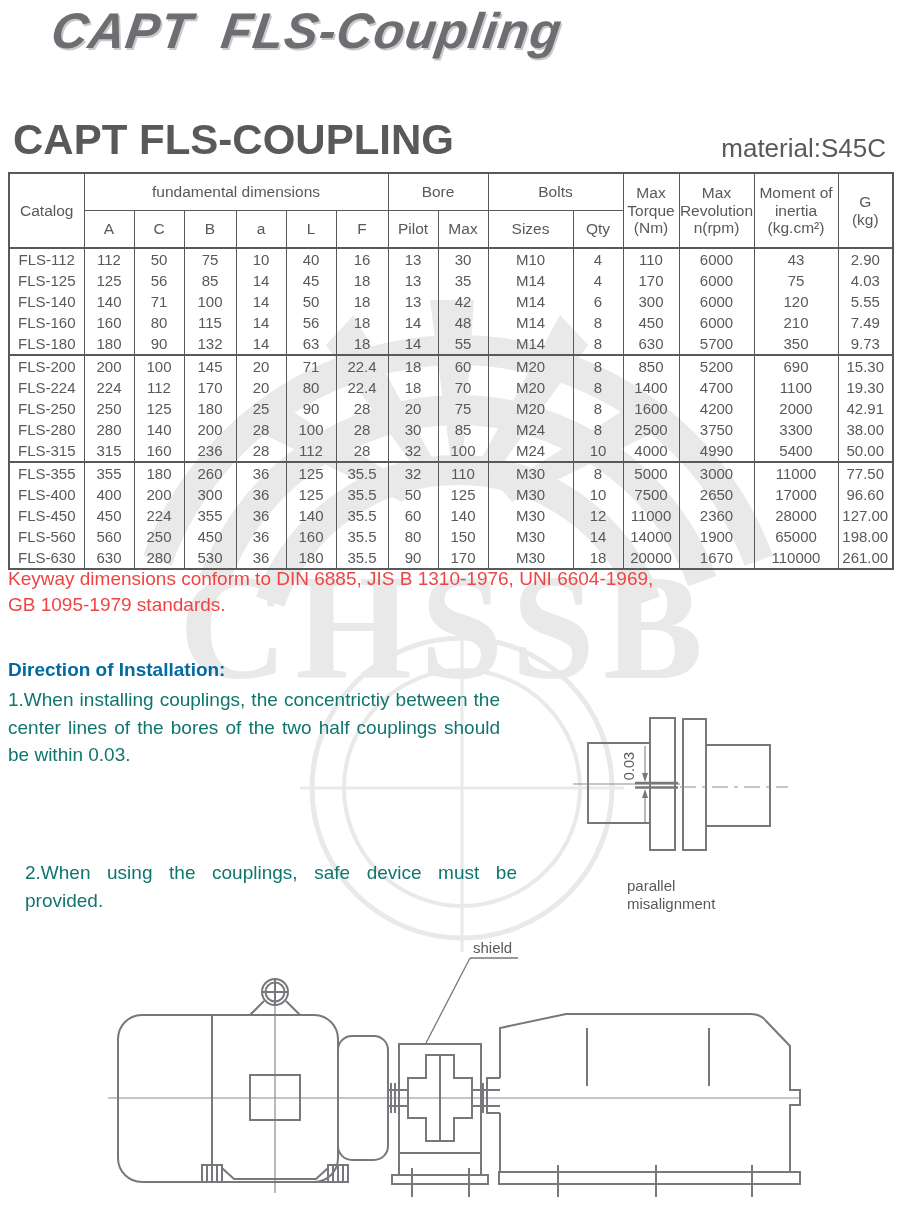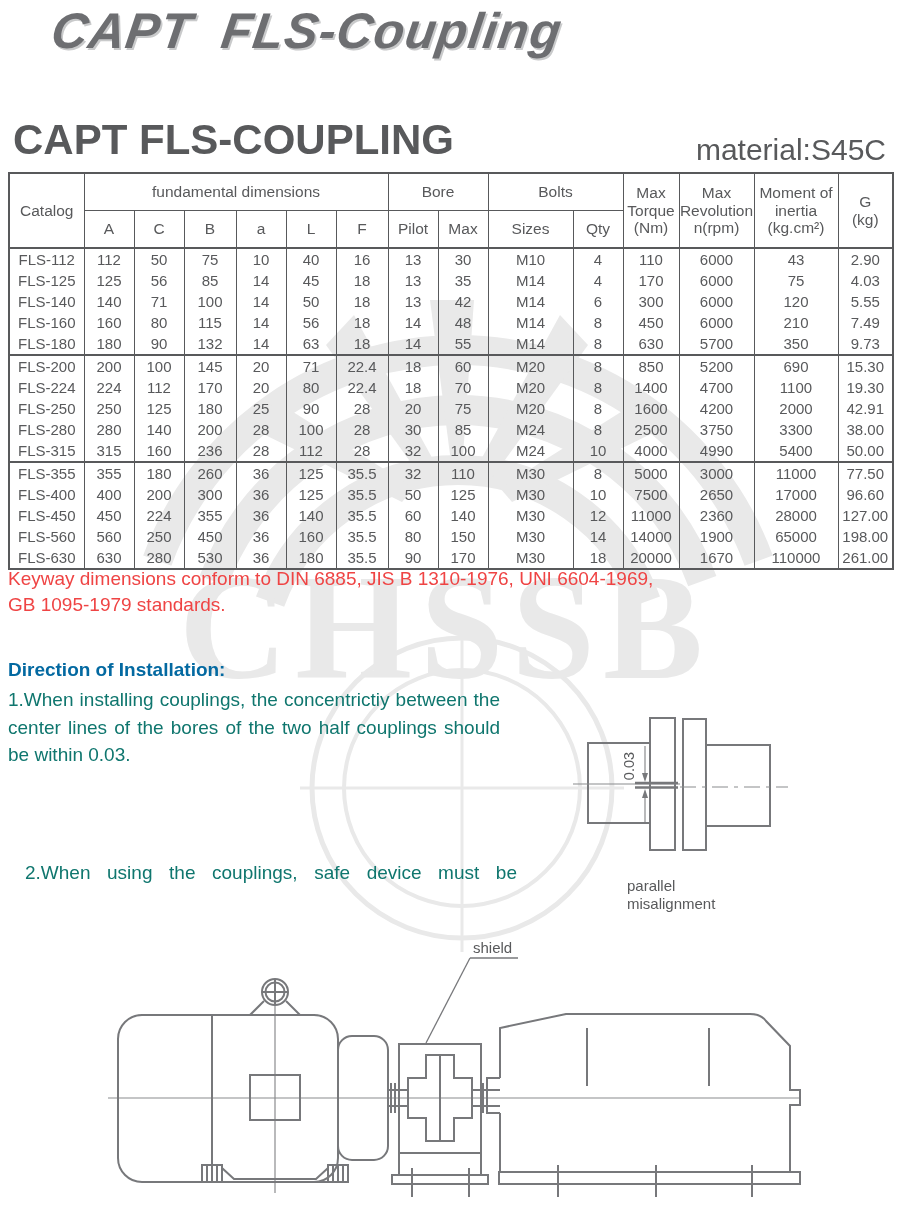--- a/index.html
+++ b/index.html
@@ -6,21 +6,21 @@
   .page{position:relative;width:900px;height:1208px;background:#fff;overflow:hidden;
         font-family:"Liberation Sans",sans-serif;color:#58595b;}
   .layer{position:absolute;left:0;top:0;}
   
   .logo{position:absolute;left:52px;top:2px;font-size:50px;font-weight:bold;font-style:italic;
         color:#6d6e71;transform:skewX(-8deg);letter-spacing:1px;white-space:pre;
         text-shadow:2px 2px 0 #c9cacb;}
   
   .heading{position:absolute;left:13px;top:116px;font-size:42px;font-weight:bold;color:#58595b;
            letter-spacing:0px;}
-  .material{position:absolute;left:690px;top:133px;width:196px;text-align:right;font-size:30px;color:#58595b;}
+  .material{position:absolute;left:690px;top:133px;width:196px;text-align:right;font-size:26px;color:#58595b;}
   
   .table-wrap{position:absolute;left:8px;top:172px;}
   table.spec{border-collapse:collapse;table-layout:fixed;width:884px;background:transparent;}
   table.spec{border:2px solid #58595b;}
   table.spec th,table.spec td{border-left:1.5px solid #58595b;border-right:1.5px solid #58595b;
       padding:0;text-align:center;vertical-align:middle;font-weight:normal;color:#58595b;}
   table.spec th{font-size:15.5px;line-height:1.12;white-space:pre-line;height:36px;border-bottom:1.5px solid #58595b;}
   table.spec tr.hdr2 th{border-bottom:2px solid #58595b;}
   table.spec th[rowspan]{border-bottom:2px solid #58595b;}
   table.spec td{font-size:15px;height:21px;}
@@ -382,20 +382,21 @@
   </div>
 
   <div class="install-title">Direction of Installation:</div>
   <div class="para p1">
     <div class="just">1.When installing couplings, the concentrictiy between the</div>
     <div class="just">center lines of the bores of the two half couplings should</div>
     <div>be within 0.03.</div>
   </div>
   <div class="para p2">
     <div class="just">2.When using the couplings, safe device must be</div>
+    <div>provided.</div>
   </div>
 
   <svg class="layer" style="left:560px;top:680px;" width="240" height="240" viewBox="0 0 240 240">
     <g fill="none" stroke="#77787b" stroke-width="2">
       <rect x="28" y="63" width="62" height="80"></rect>
       <rect x="90" y="38" width="25" height="132"></rect>
       <rect x="123" y="39" width="23" height="131"></rect>
       <rect x="146" y="65" width="64" height="81"></rect>
     </g>
     <g stroke="#8a8b8e" stroke-width="1.2" fill="none">

